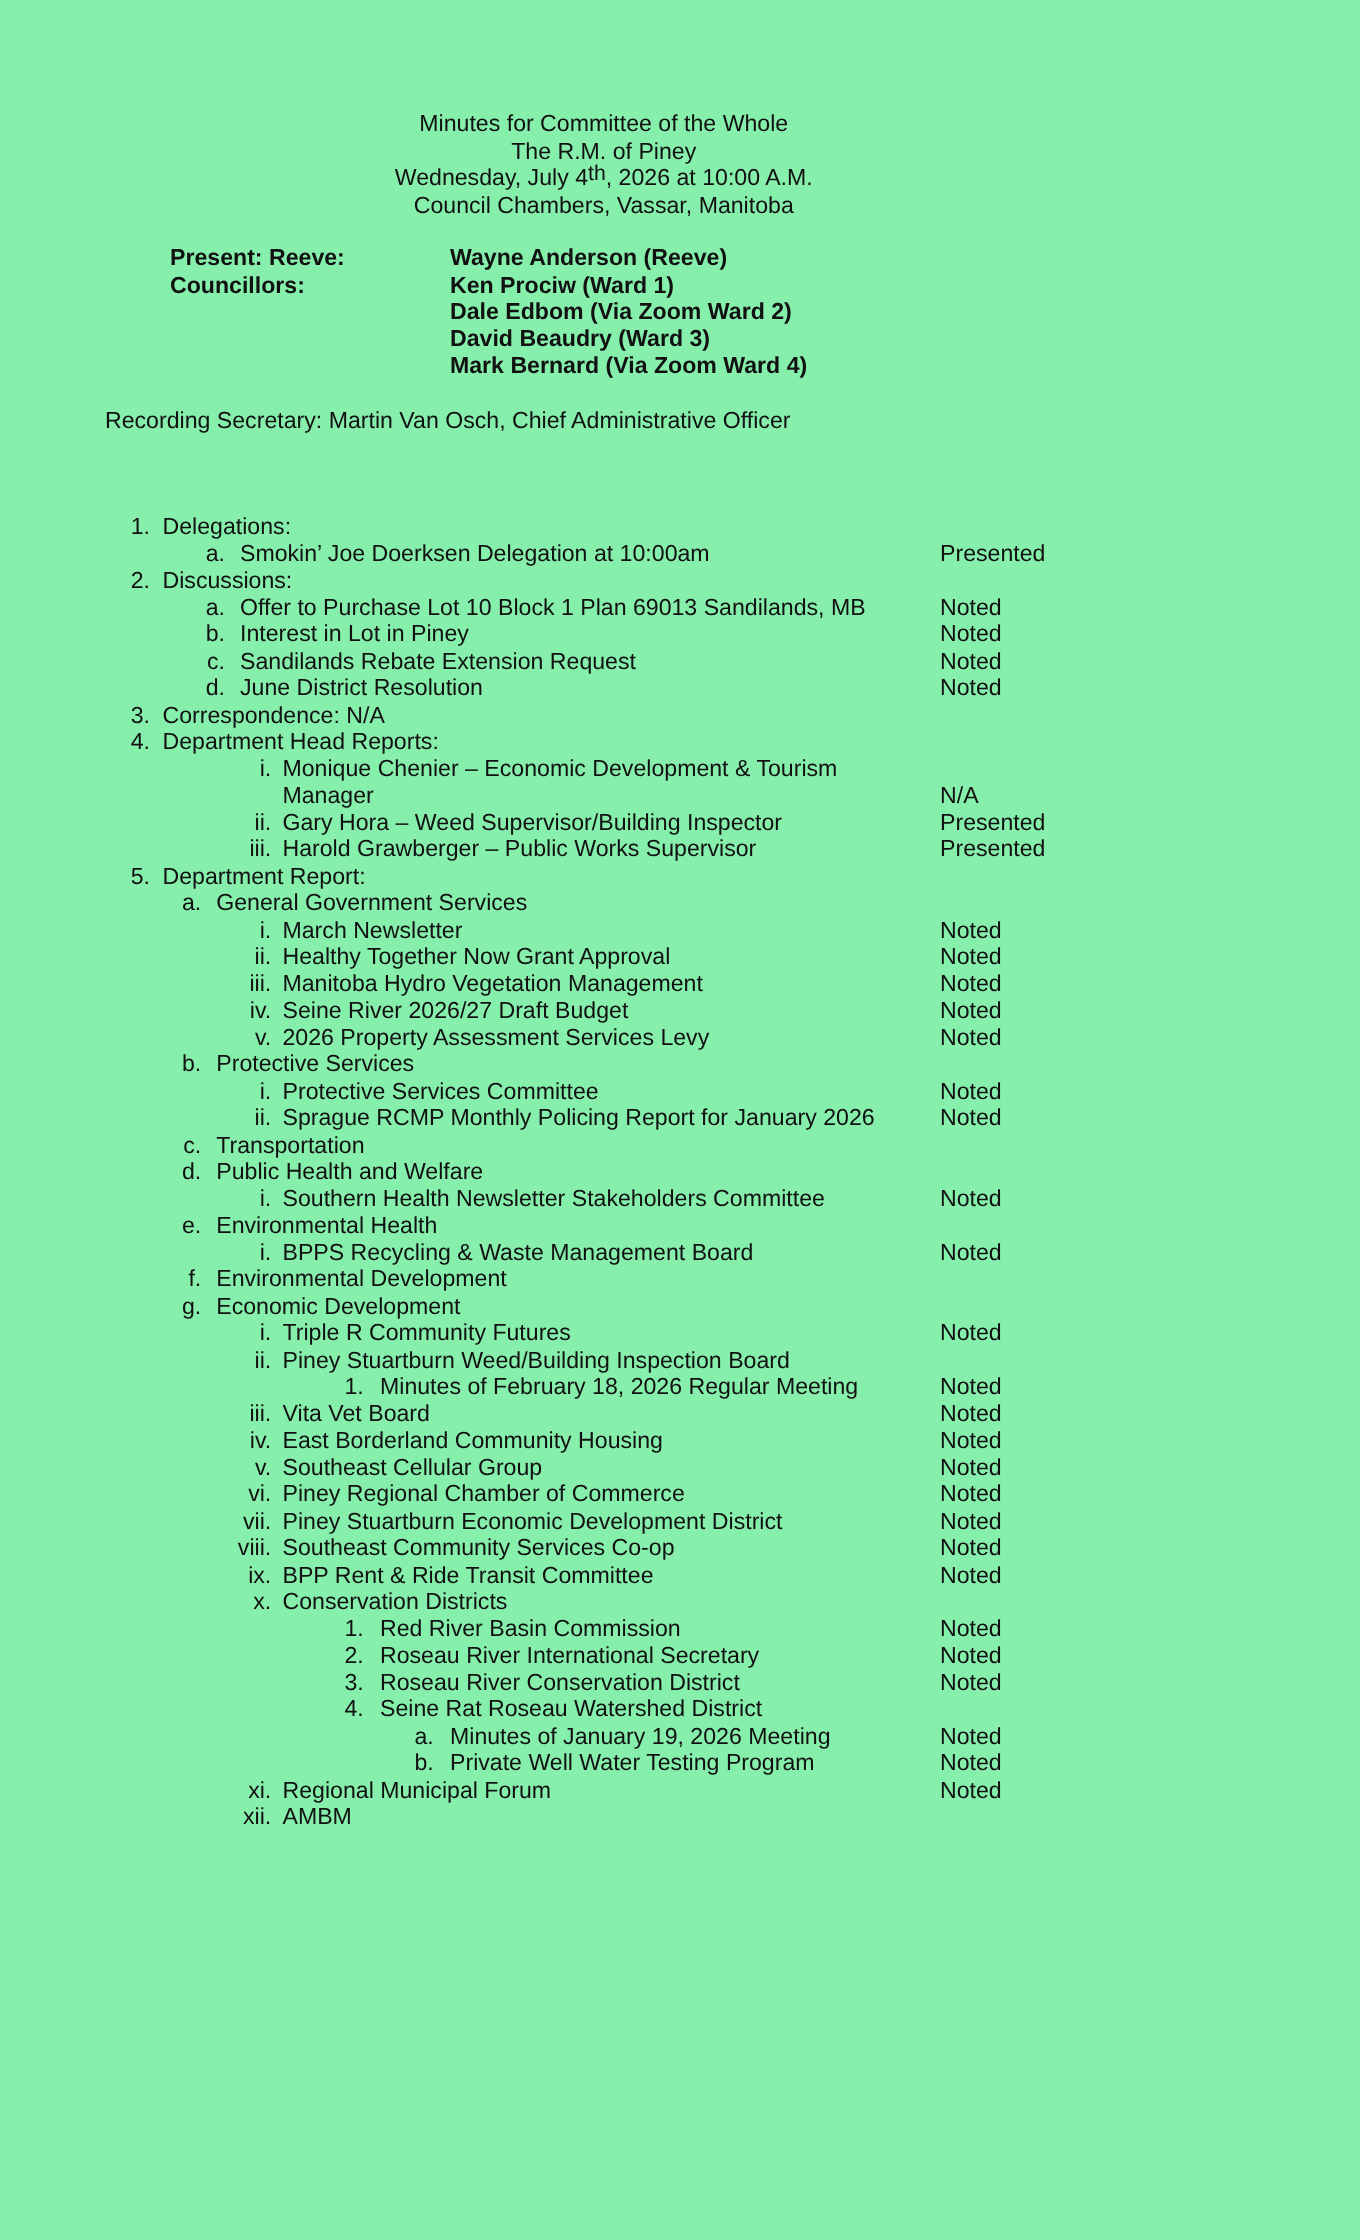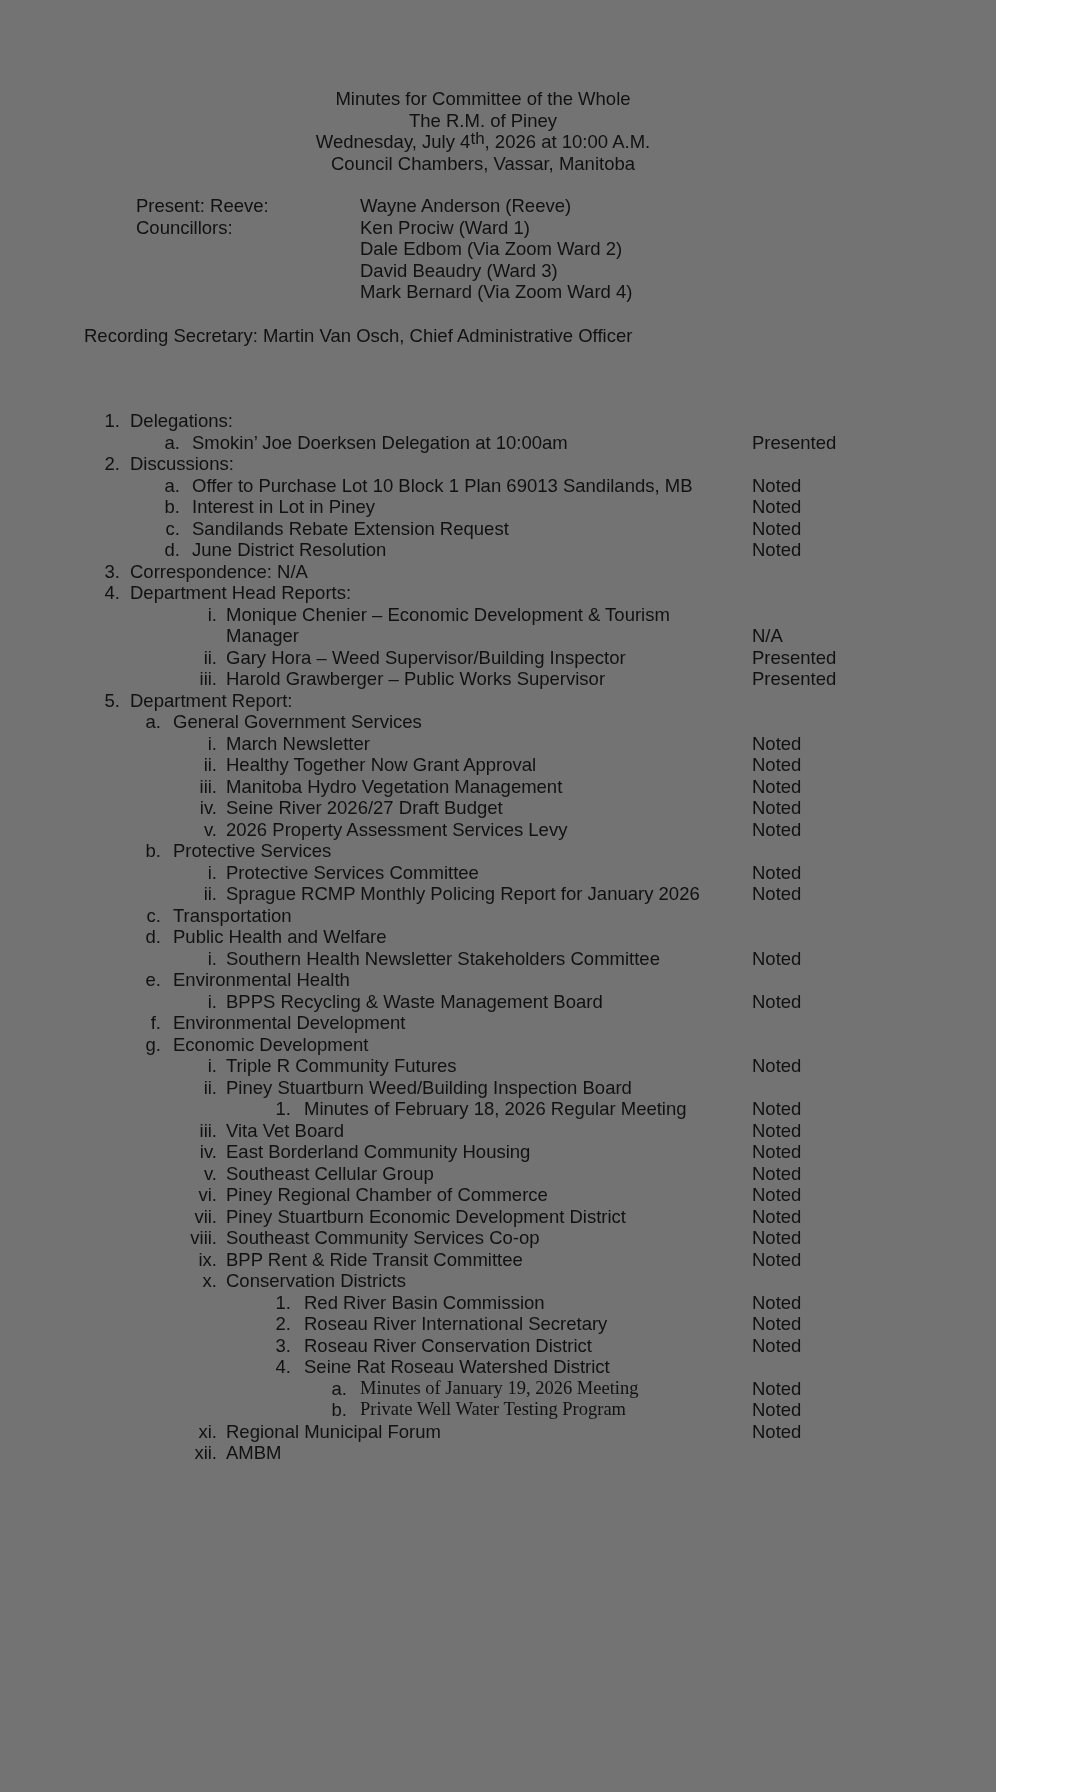--- a/index.html
+++ b/index.html
@@ -1,37 +1,37 @@
 <!DOCTYPE html>
 <html><head>
 <meta charset="utf-8">
 <style>
   html, body { margin:0; padding:0; background:#ffffff; }
   body { width:1088px; height:1792px; position:relative; overflow:hidden;
          font-family:"Liberation Sans", sans-serif; color:#111; font-size:18.5px; }
-  .page { position:absolute; left:0; top:0; width:996px; height:1792px; background:#737373; }
+  .page { position:absolute; left:0; top:0; width:1088px; height:1792px; background:#86efac; }
   .title-block { position:absolute; top:88px; left:0; width:966px; text-align:center; line-height:21.6px; }
   .title-block div { white-space:nowrap; }
   sup { font-size:17px; vertical-align:top; position:relative; top:-3px; }
   .attend { position:absolute; top:195px; left:136px; line-height:21.6px; }
-  .attend .row { display:flex; height:21.6px; }
+  .attend .row { display:flex; height:21.6px;font-weight:bold; }
   .attend .lbl { width:224px; }
   .para { position:absolute; left:84px; white-space:nowrap; }
   .agenda { position:absolute; top:410px; left:0; width:1088px; }
   .line { position:relative; height:21.5px; line-height:21.5px; white-space:nowrap; }
   .mk { position:absolute; text-align:right; }
   .tx { position:absolute;text-align:right; }
   .st { position:absolute; left:752px; }
   
   .l1 .mk { left:90px; width:30px; } .l1 .tx { left:130px; }
   .l2 .mk { left:150px; width:30px; } .l2 .tx { left:192px; }
   .l2b .mk { left:130px; width:31px; } .l2b .tx { left:173px; }
   .l3 .mk { left:170px; width:47px; } .l3 .tx { left:226px; }
   .l4 .mk { left:250px; width:41px; } .l4 .tx { left:304px; }
-  .l5 .mk { left:310px; width:37px; } .l5 .tx { left:360px;font-family:Liberation Serif, serif; }
+  .l5 .mk { left:310px; width:37px; } .l5 .tx { left:360px; }
 </style>
 </head>
 <body>
 
 <div class="page">
 
   <div class="title-block">
     <div>Minutes for Committee of the Whole</div>
     <div>The R.M. of Piney</div>
     <div><span>Wednesday, July 4</span><sup>th</sup><span>, 2026 at 10:00 A.M.</span></div>

